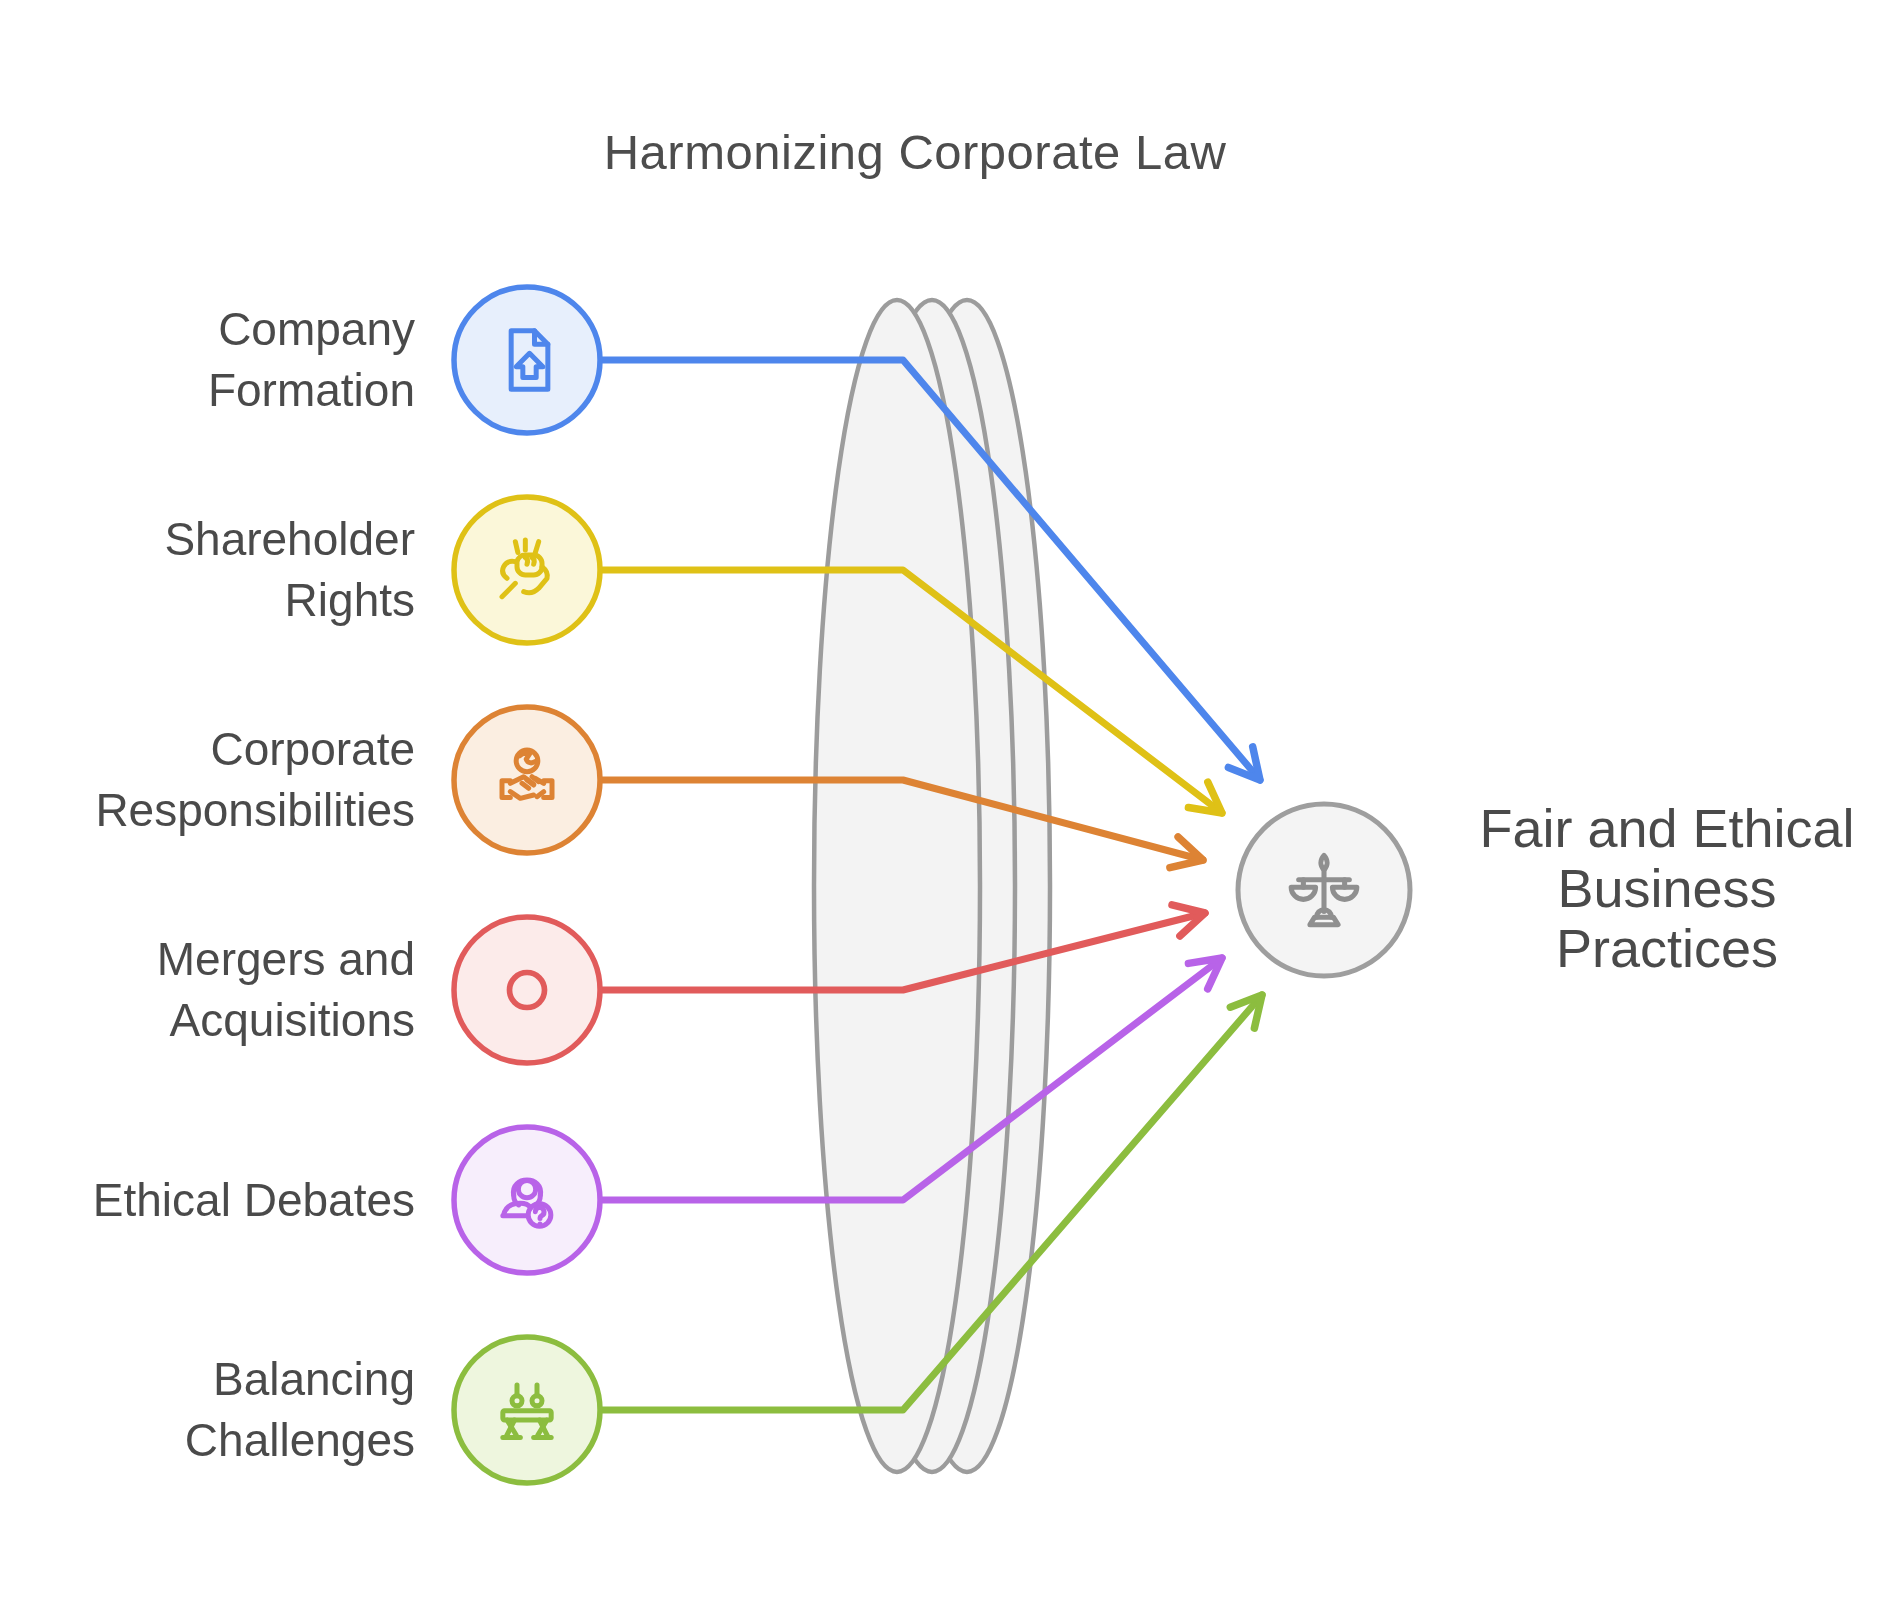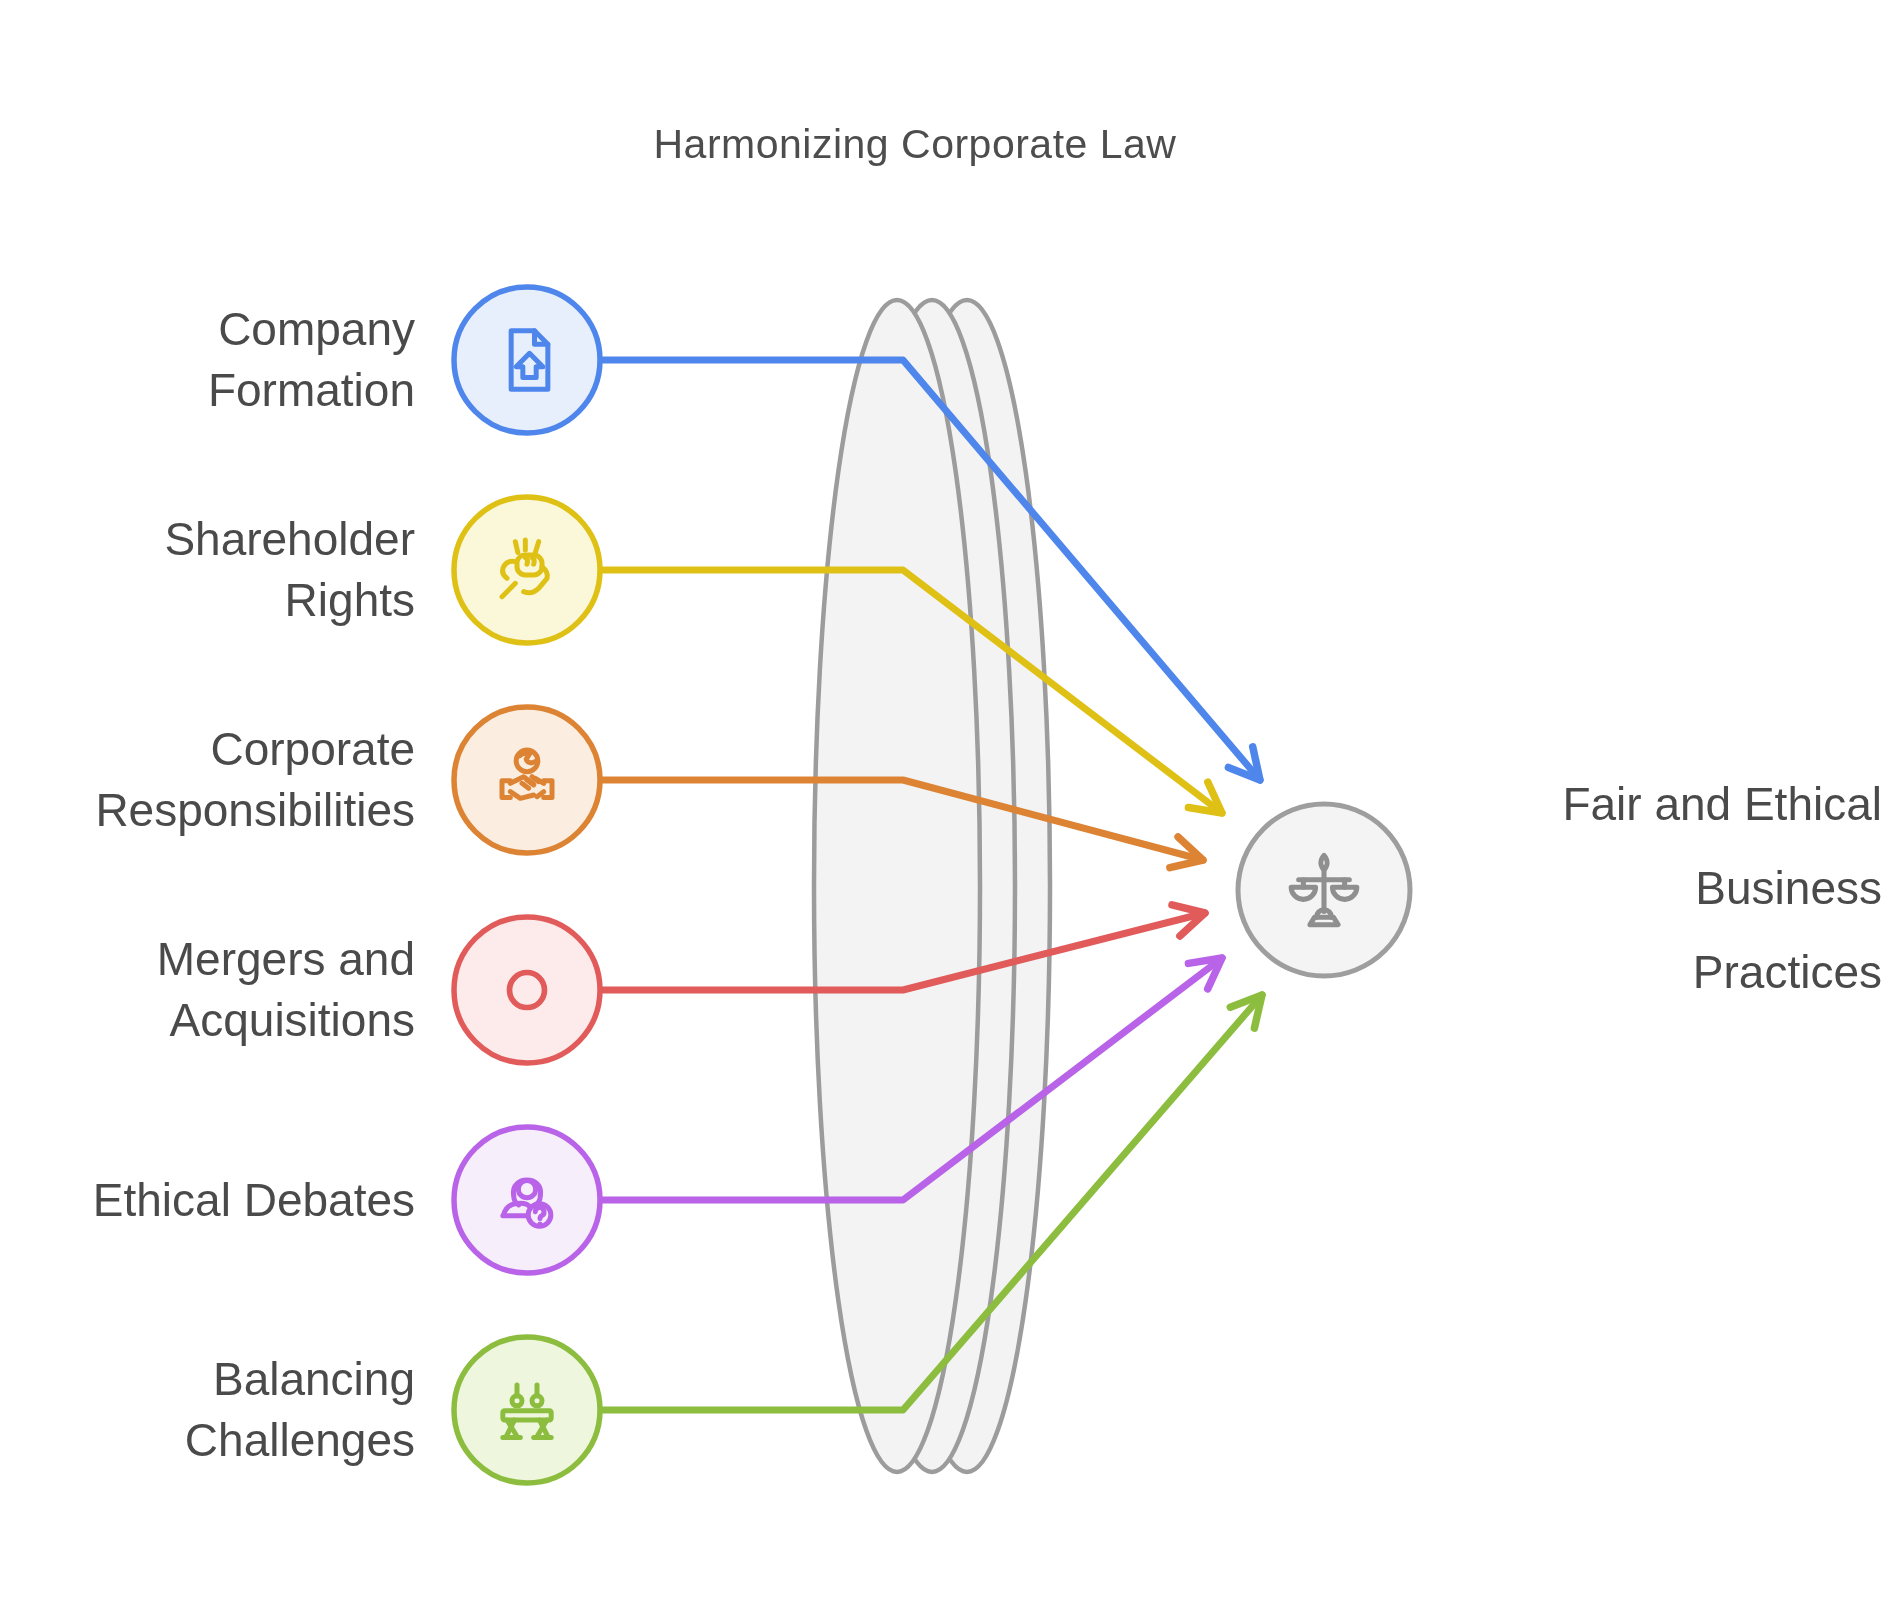--- a/index.html
+++ b/index.html
@@ -2,31 +2,31 @@
 <html><head>
 <meta charset="utf-8">
 <style>
   html,body { margin:0; padding:0; background:#ffffff; }
   .stage {
     position:relative; width:1895px; height:1610px; background:#ffffff;
     font-family:"Liberation Sans", sans-serif; overflow:hidden;
   }
   .stage svg.scene { position:absolute; left:0; top:0; }
   .title {
-    position:absolute; left:915px; top:144px; transform:translate(-50%,-50%);
-    font-size:41px; color:#4d4d4d; white-space:nowrap; letter-spacing:0.5px;
+    position:absolute; left:915px; top:152px; transform:translate(-50%,-50%);
+    font-size:49px; color:#4d4d4d; white-space:nowrap; letter-spacing:0.5px;
   }
   .item-label {
     position:absolute; right:1480px; transform:translateY(-50%);
     width:420px; text-align:right; font-size:46px; line-height:61px;
     color:#4a4a4a; white-space:pre-line;
   }
   .outcome-label {
     position:absolute; left:1452px; top:888px; transform:translateY(-50%);
-    width:430px; text-align:right; font-size:46px; line-height:84px;
+    width:430px; text-align:center; font-size:54px; line-height:60px;
     color:#4a4a4a; white-space:pre-line;
   }
 </style>
 </head>
 <body>
 
 <div class="stage">
 
   <svg class="scene" width="1895" height="1610" viewBox="0 0 1895 1610">
 

